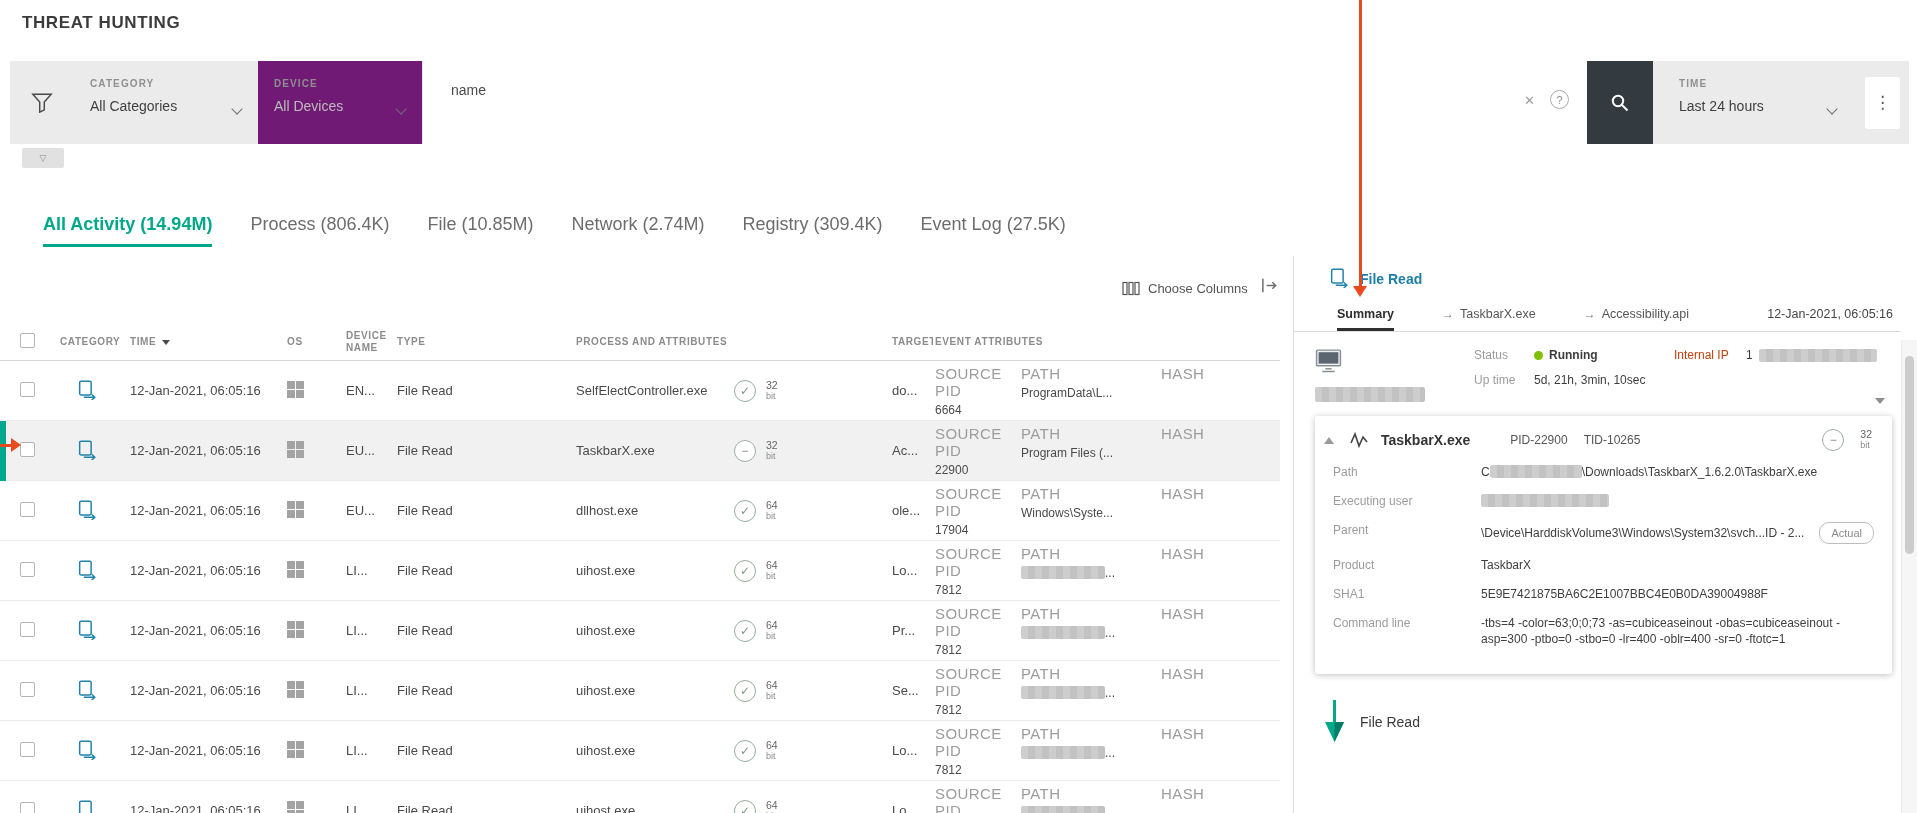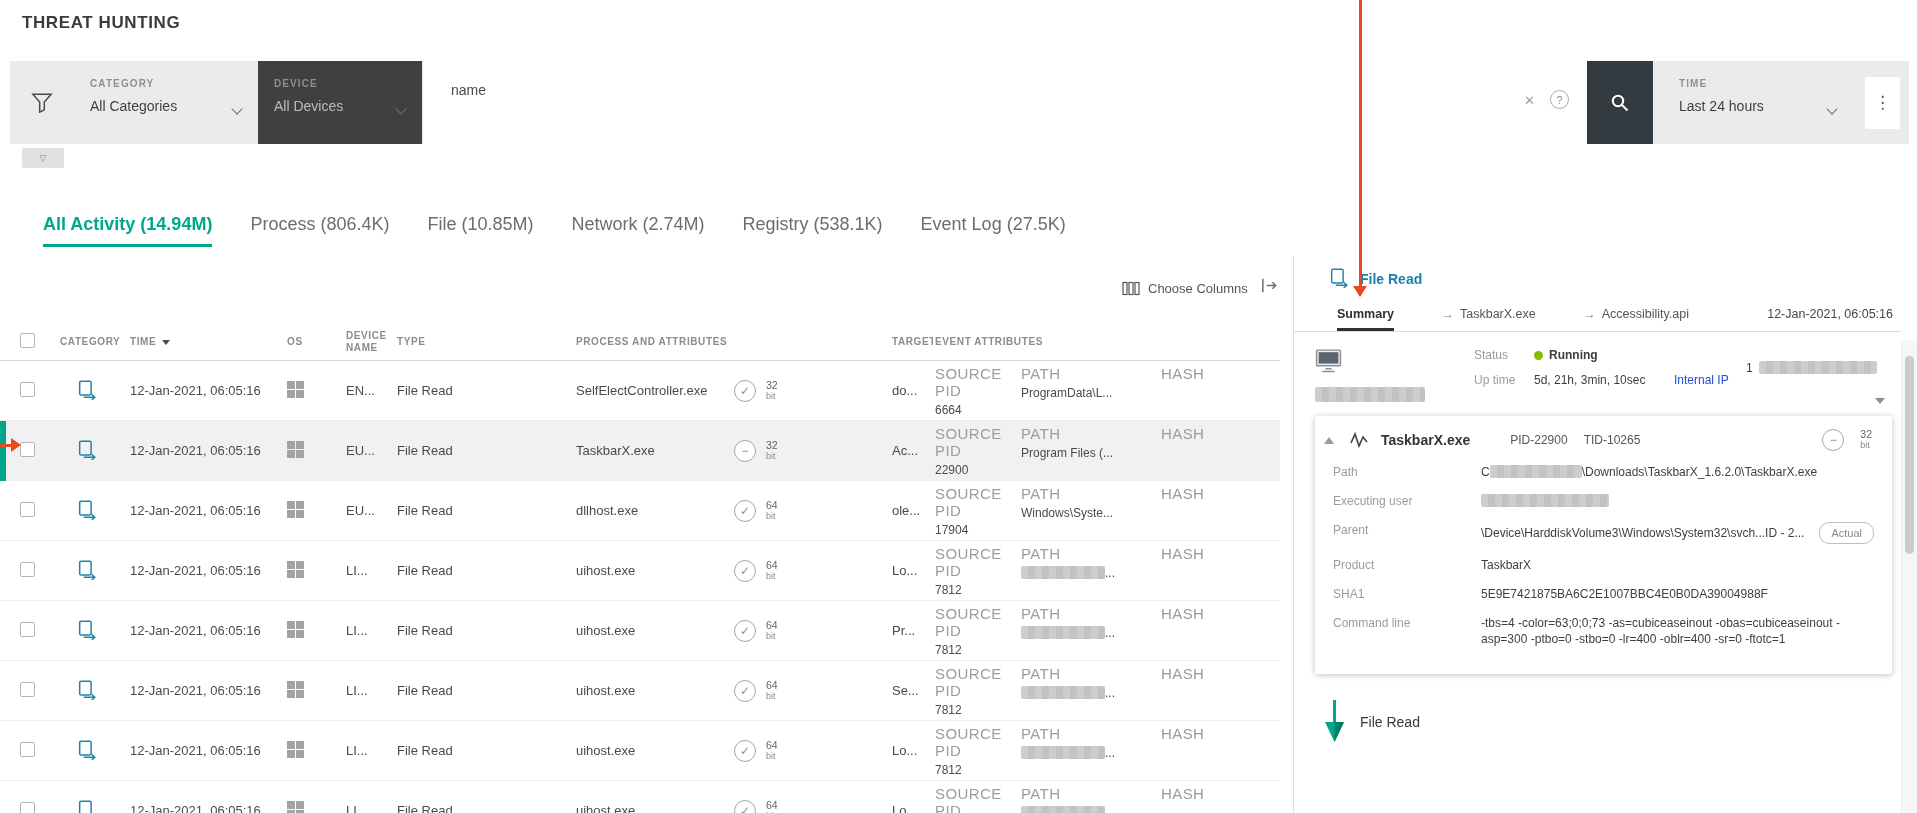--- a/index.html
+++ b/index.html
@@ -7,21 +7,21 @@
   body { font-family:"Liberation Sans","DejaVu Sans",sans-serif; background:#fff; color:#464646; }
   .app { position:relative; width:1917px; height:813px; overflow:hidden; background:#fff; }
 
   .page-title { position:absolute; left:22px; top:13px; font-size:17px; font-weight:bold; letter-spacing:.6px; color:#3b3b3b; }
 
   
   .filter-bar { position:absolute; left:10px; top:61px; width:1899px; height:83px; background:#ebebeb; display:flex; align-items:stretch; padding-right:9px; }
   .funnel-wrap { width:64px; display:flex; align-items:center; justify-content:center; flex:none; }
   .fgroup { position:relative; padding:17px 14px 0 16px; flex:none; cursor:pointer; }
   .fgroup.cat { width:184px; }
-  .fgroup.dev { width:164px; background:#404040; }
+  .fgroup.dev { width:164px; background:#701a75; }
   .flabel { font-size:10px; font-weight:bold; letter-spacing:1.1px; color:#8f8f8f; }
   .fvalue { margin-top:9px; font-size:14px; color:#3f3f3f; white-space:nowrap; }
   .fgroup.dev .fvalue { color:#bcbcbc; }
   .chev { position:absolute; right:17px; top:44px; width:8px; height:8px; border-right:1.6px solid #6f6f6f; border-bottom:1.6px solid #6f6f6f; transform:rotate(45deg); }
   .search-box { flex:1; background:#fff; position:relative; border-left:1px solid #e4e4e4; cursor:text; }
   .search-text { position:absolute; left:28px; top:21px; font-size:14px; color:#4a4a4a; }
   .clear-x { position:absolute; right:52px; top:32px; font-size:13px; color:#9e9e9e; cursor:pointer; }
   .help-circle { position:absolute; right:18px; top:29px; width:19px; height:19px; border:1.4px solid #ababab; border-radius:50%; font-size:11px; color:#8d8d8d; display:flex; align-items:center; justify-content:center; cursor:pointer; }
   .search-btn { flex:none; width:66px; background:#333b41; border:none; display:flex; align-items:center; justify-content:center; cursor:pointer; }
   .fgroup.time { width:190px; margin-left:10px; }
@@ -77,21 +77,21 @@
   .dp-date { margin-left:auto; font-size:12.5px; color:#454545; padding-bottom:10px; white-space:nowrap; }
   .machine { position:relative; display:flex; margin:16px 14px 0 21px; }
   .machine-left { width:159px; flex:none; }
   .machine-name { width:110px; height:15px; margin-top:10px; display:block; }
   .kv-col.mid { width:200px; flex:none; }
   .kv { display:flex; margin-bottom:11px; font-size:12px; }
   .kv .k { width:50px; flex:none; color:#9c9c9c; }
   .kv .v { color:#3d3d3d; display:flex; align-items:center; gap:6px; margin-left:10px; font-weight:bold; }
   .kv .v.plain { font-weight:normal; }
   .status-dot { width:9px; height:9px; border-radius:50%; background:#7fbf00; display:inline-block; }
-  .kv-col.ip .k { width:62px; color:#1d4ed8;margin-top:25px; }
+  .kv-col.ip .k { width:62px; color:#c2410c; }
   .machine-chev { position:absolute; right:2px; top:50px; width:0; height:0; border-left:5px solid transparent; border-right:5px solid transparent; border-top:6px solid #8f8f8f; cursor:pointer; }
   .proc-card { margin:14px 10px 0 21px; width:577px; background:#fff; border-radius:3px; box-shadow:0 1px 6px rgba(0,0,0,.25); }
   .pc-header { display:flex; align-items:center; padding:13px 20px 9px 9px; }
   .collapse-tri { width:0; height:0; border-left:5px solid transparent; border-right:5px solid transparent; border-bottom:7px solid #9a9a9a; cursor:pointer; flex:none; }
   .pc-icon { margin-left:15px; flex:none; }
   .pc-name { font-size:14px; font-weight:bold; color:#333; margin-left:12px; }
   .pc-pid { margin-left:40px; font-size:12px; color:#555; }
   .pc-tid { margin-left:16px; font-size:12px; color:#555; }
   .pc-header .badge { margin-left:auto; }
   .pc-header .bits { margin-left:16px; }
@@ -157,21 +157,21 @@
     </div>
     <div class="kebab">⋮</div>
   </div>
   <div class="filter-expander">▽</div>
 
   <div class="tabs" id="main-tabs">
       <div class="tab active">All Activity (14.94M)</div>
       <div class="tab">Process (806.4K)</div>
       <div class="tab">File (10.85M)</div>
       <div class="tab">Network (2.74M)</div>
-      <div class="tab">Registry (538.1K)</div>
+      <div class="tab">Registry (309.4K)</div>
       <div class="tab">Event Log (27.5K)</div>
     </div>
 
   <div class="choose-cols">
     <svg width="18" height="15" viewBox="0 0 18 14">
       <rect x="1" y="1" width="4" height="12" fill="none" stroke="#555" stroke-width="1.2"></rect>
       <rect x="7" y="1" width="4" height="12" fill="none" stroke="#555" stroke-width="1.2"></rect>
       <rect x="13" y="1" width="4" height="12" fill="none" stroke="#555" stroke-width="1.2"></rect>
     </svg>
     <span>Choose Columns</span>

